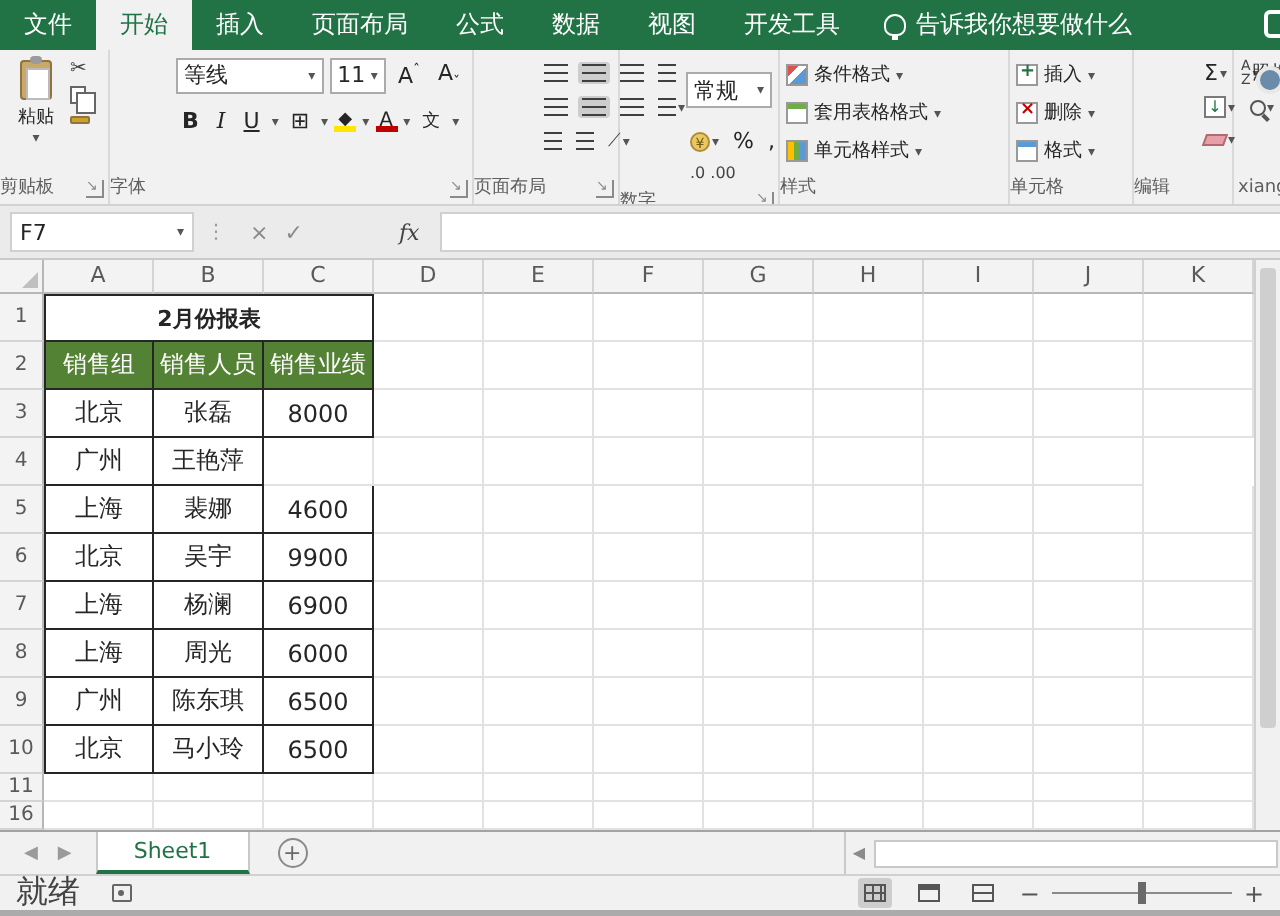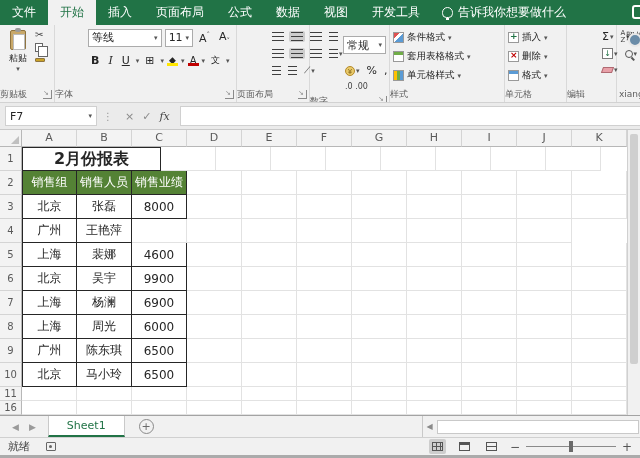--- a/index.html
+++ b/index.html
@@ -74,52 +74,52 @@
   
   .cam { width:26px; height:18px; background:#3f3f3f; border-radius:3px; position:relative; margin:2px auto 0; }
   .cam:after { content:""; position:absolute; left:8px; top:3px; width:10px; height:10px; border:2px solid #e8e8e8; border-radius:50%; background:#6a8ca8; }
   .cam-lbl { font-size:9px; text-align:center; margin-top:2px; white-space:nowrap; }
 
   
   .fbar { height:27px; background:#ebebeb; border-bottom:1px solid #c9c9c9; display:flex; align-items:center; padding:3px 0 3px 5px; gap:4px; flex-shrink:0; }
   .namebox { width:92px; height:20px; background:#fff; border:1px solid #d0d0d0; display:flex; align-items:center; justify-content:space-between; padding:0 4px; font-size:11px; }
   .splitter { color:#9a9a9a; font-size:10px; padding:0 2px; }
   .fbtns { display:flex; align-items:center; gap:8px; padding:0 6px; color:#8a8a8a; font-size:11px; }
-  .fx { font-family:"DejaVu Serif", serif; font-style:italic; color:#444; }
+  .fx { font-family:"DejaVu Serif", serif; font-style:italic; color:#444;margin-left:40px; }
   .finput { flex:1; height:20px; background:#fff; border:1px solid #d0d0d0; border-right:none; }
 
   
   .gridwrap { position:relative; height:285px; background:#fff; flex-shrink:0; display:flex; }
   .sheet { width:627px; }
   .hdr-row { display:flex; height:17px; }
   .corner-cell { width:22px; height:17px; background:#f3f3f3; border-right:1px solid #b7b7b7; border-bottom:1px solid #b7b7b7; position:relative; }
   .corner-cell:after { content:""; position:absolute; right:2px; bottom:2px; border-left:8px solid transparent; border-bottom:8px solid #c0c0c0; }
   .colhdr { width:55px; height:17px; background:#f3f3f3; border-right:1px solid #d4d4d4; border-bottom:1px solid #b7b7b7; font-size:11px; color:#5a5a5a; text-align:center; line-height:16px; }
   .grow { display:flex; }
   .rowhdr { width:22px; background:#f3f3f3; border-right:1px solid #b7b7b7; border-bottom:1px solid #d4d4d4; font-size:10px; color:#5a5a5a; display:flex; align-items:center; justify-content:center; }
   .cell { width:55px; border-right:1px solid #e2e2e2; border-bottom:1px solid #e2e2e2; font-size:12px; display:flex; align-items:center; justify-content:center; overflow:hidden; white-space:nowrap; }
   .tcell { border-right:1px solid #262626; border-bottom:1px solid #262626; }
   .tl { border-left:1px solid #262626; }
-  .title-cell { width:139px; border:1px solid #262626; font-weight:bold; font-size:16px; }
+  .title-cell { width:165px; border:1px solid #262626; font-weight:bold; font-size:11px; }
   .green { background:#548235; color:#fff; font-size:12px; }
   .vscroll { width:13px; background:#f1f1f1; border-left:1px solid #d0d0d0; position:relative; }
   .vthumb { position:absolute; left:2px; top:4px; width:8px; height:230px; background:#cfcfcf; border-radius:2px; }
 
   
   .sheetbar { height:22px; background:#f1f1f1; border-top:1px solid #a3a3a3; display:flex; align-items:stretch; flex-shrink:0; font-size:11px; }
   .nav { display:flex; align-items:center; gap:10px; padding:0 12px; color:#9a9a9a; font-size:9px; }
   .stab { background:#fff; border-right:1px solid #c9c9c9; border-left:1px solid #c9c9c9; border-bottom:2px solid #217346; color:#217346; display:flex; align-items:center; padding:0 18px; font-size:11px;text-align:center; }
   .addsheet { width:15px; height:15px; border:1px solid #8a8a8a; border-radius:50%; color:#6a6a6a; font-size:11px; line-height:13px; text-align:center; margin:3px 0 0 14px; }
   .hscroll { margin-left:auto; width:218px; background:#f1f1f1; border-left:1px solid #c9c9c9; display:flex; align-items:center; }
   .harrow { width:13px; text-align:center; color:#8a8a8a; font-size:8px; }
   .hthumb { flex:1; height:14px; background:#fff; border:1px solid #c9c9c9; margin:0 1px; }
 
   
   .statusbar { height:21px; background:#f1f1f1; border-top:1px solid #d0d0d0; border-bottom:3px solid #ababab; display:flex; align-items:center; padding:0 8px; flex-shrink:0; }
-  .ready { font-size:11px; color:#444; }
+  .ready { font-size:16px; color:#444; }
   .macro-ic { width:10px; height:9px; border:1px solid #666; border-radius:1px; margin-left:16px; position:relative; }
   .macro-ic:after { content:""; position:absolute; left:2px; top:2px; width:3px; height:3px; background:#666; border-radius:50%; }
   .sb-right { margin-left:auto; display:flex; align-items:center; gap:10px; }
   .vbtn { width:17px; height:15px; display:flex; align-items:center; justify-content:center; border-radius:2px; }
   .vbtn.active { background:#cdcdcd; }
   .vb-grid { width:11px; height:9px; border:1px solid #555; background:repeating-linear-gradient(to right,transparent 0 3px,#555 3px 4px),repeating-linear-gradient(to bottom,transparent 0 3px,#555 3px 4px); }
   .vb-layout { width:11px; height:9px; border:1px solid #555; border-top:3px solid #555; }
   .vb-break { width:11px; height:9px; border:1px solid #555; background:linear-gradient(to bottom,transparent 0 3px,#555 3px 4px,transparent 4px 100%); }
   .zoomctl { display:flex; align-items:center; gap:6px; color:#555; }
   .ztrack { width:90px; height:1px; background:#8a8a8a; position:relative; }

